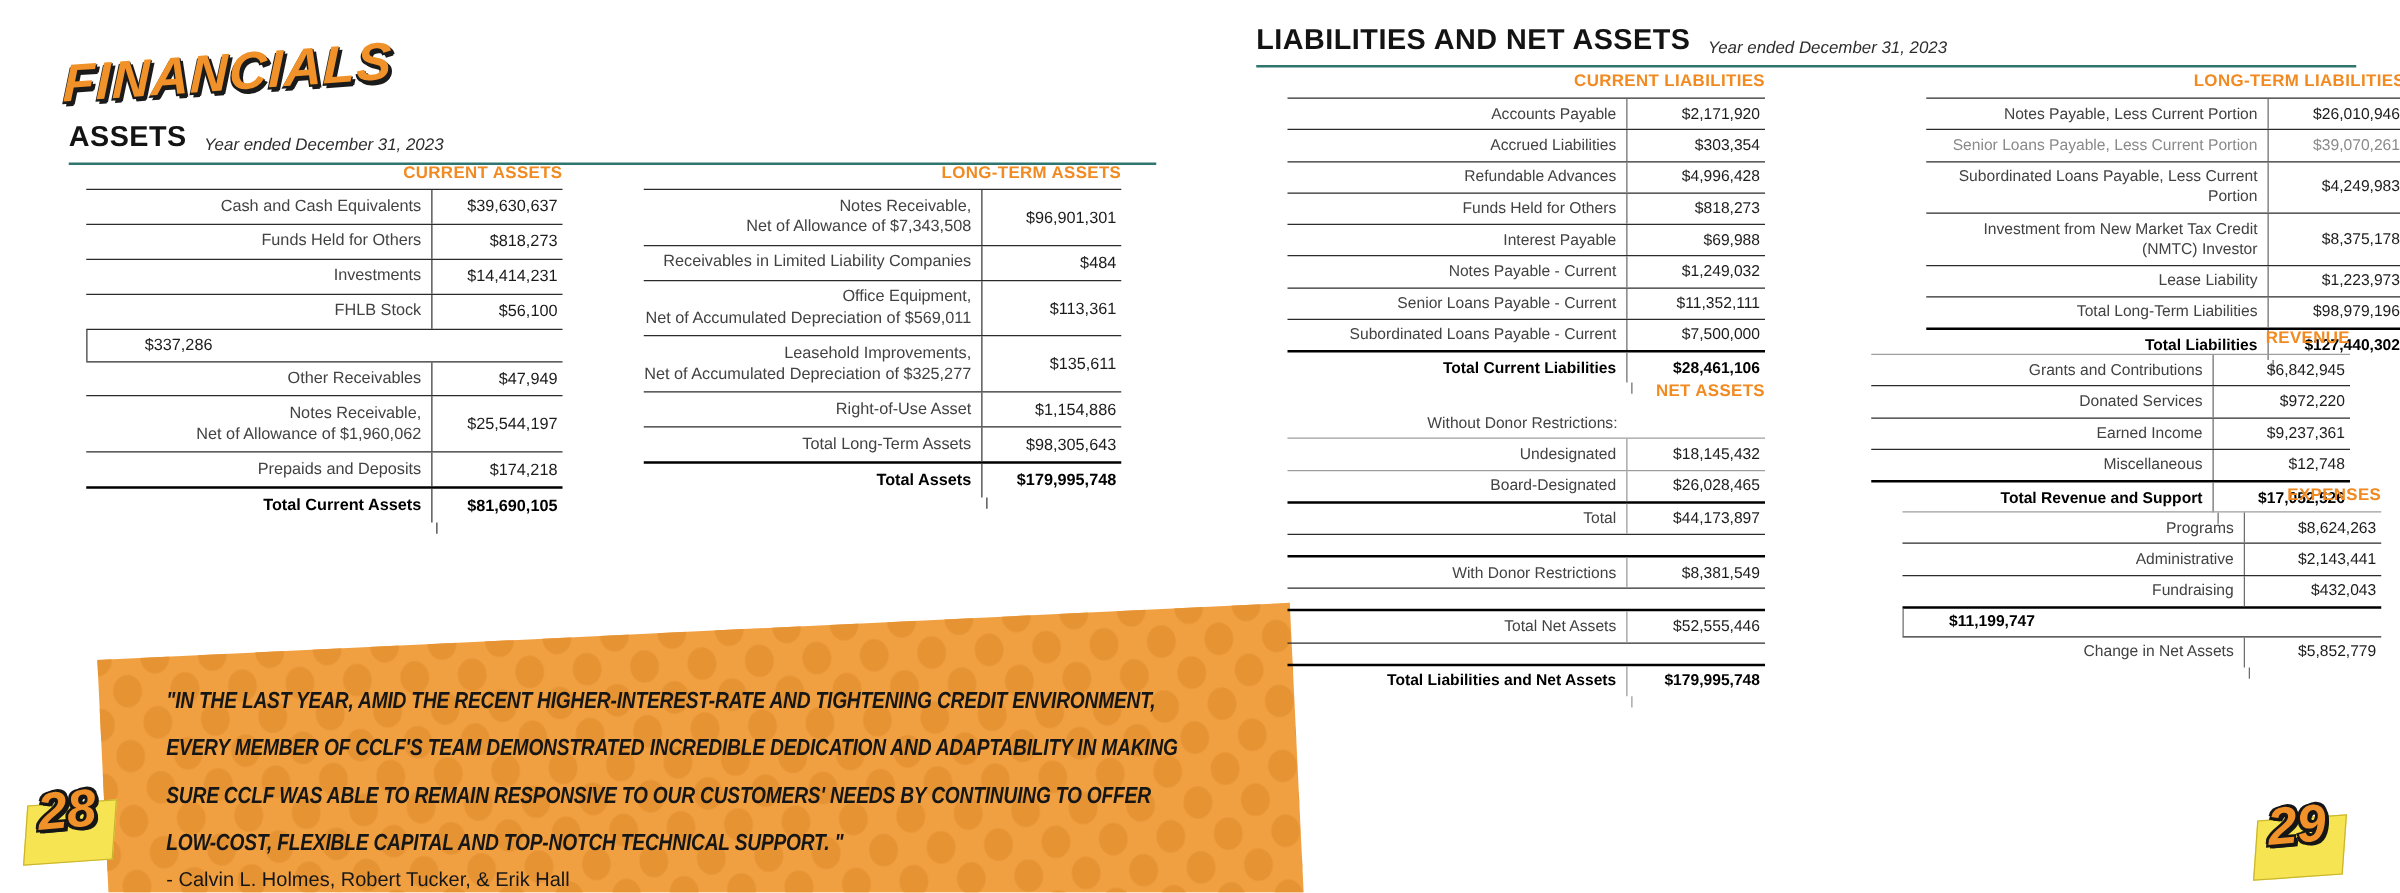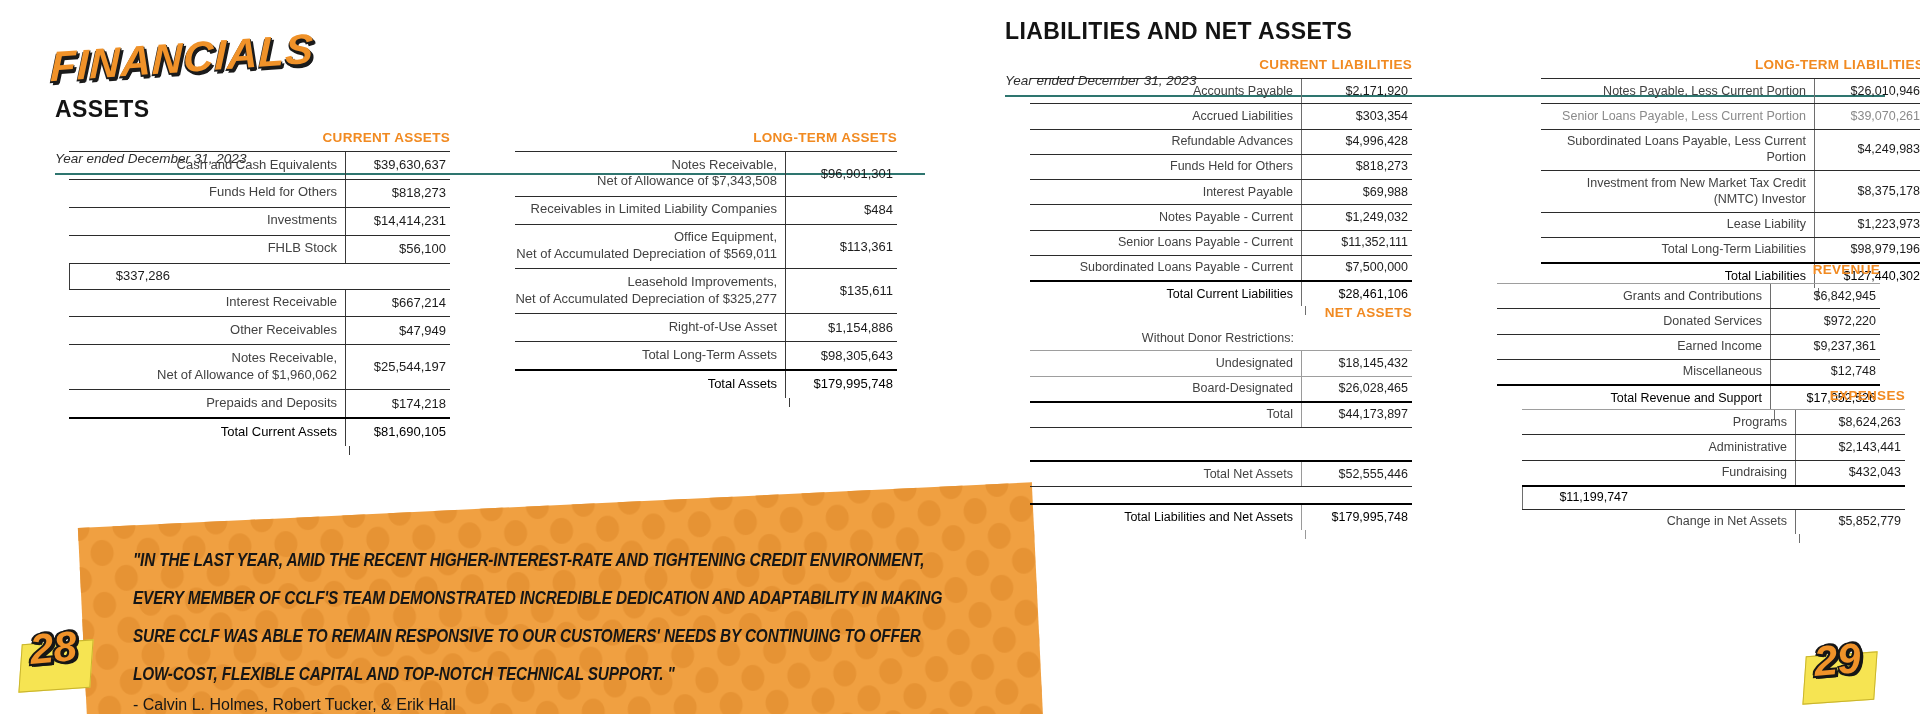--- a/index.html
+++ b/index.html
@@ -6,39 +6,39 @@
   #page{position:relative;width:1920px;height:714px;background:#ffffff;overflow:hidden;
         font-family:"Liberation Sans", sans-serif;color:#1c1c1c;}
 
   
   .fin-title{position:absolute;left:50px;top:34px;font-size:42px;font-weight:bold;font-style:italic;
              letter-spacing:1px;color:#f09229;transform:rotate(-4deg) skewX(-5deg);
              text-shadow:3px 3px 0 #1b1b1b,2px 4px 0 #1b1b1b,-1px 2px 0 #1b1b1b,1px 1px 0 #1b1b1b;}
 
   
   .heading-wrap{position:absolute;border-bottom:2.5px solid #2e756f;padding-bottom:7px;
-                display:flex;align-items:flex-start;gap:28px;flex-direction:column;}
+                display:flex;align-items:flex-end;gap:14px;}
   .heading-main{font-size:23px;font-weight:bold;letter-spacing:.4px;color:#131313;}
   .heading-period{font-size:13.5px;font-style:italic;color:#2e2e2e;}
 
   
   .block{position:absolute;text-align:right;}
   .sec{color:#f18a21;font-weight:bold;font-size:13.5px;letter-spacing:.3px;margin-bottom:6px;}
   .tbl{--vw:100px;--dv:1.5px solid #3a3a3a;}
   .row{display:flex;align-items:stretch;}
   .lab{flex:1;padding:4.5px 8px 5.5px 0;color:#424242;font-size:13px;line-height:1.3;}
   .val{width:var(--vw);border-left:var(--dv);display:flex;align-items:center;justify-content:flex-end;
        padding:4.5px 4px 5.5px 0;font-size:13px;color:#1c1c1c;}
   .noval{border-left:none;}
   .bt-t{border-top:1.5px solid #2b2b2b;}
   .bt-s{border-top:2.5px solid #000;}
   .bt-g{border-top:1.5px solid #9e9e9e;}
   .bt-n{border-top:none;}
   .bb{border-bottom:1.5px solid #2b2b2b;}
-  .bold .lab,.bold .val{font-weight:normal;color:#000;}
+  .bold .lab,.bold .val{font-weight:bold;color:#000;}
   .muted .lab,.muted .val{color:#8a8a8a;}
   .ind1{padding-left:22px;}
   .ind2{padding-left:46px;}
   .gap{width:100%;}
   .tbl::after{content:"";display:block;height:9px;margin-left:auto;width:var(--vw);border-left:var(--dv);}
   .tight .lab,.tight .val{font-size:12.5px;padding-top:3.5px;padding-bottom:4.5px;}
 
   
   .quote-box{position:absolute;left:85px;top:505px;width:955px;height:320px;
              transform:rotate(-2.75deg);background-color:#f0a041;
@@ -88,24 +88,20 @@
           <div class="val">$14,414,231</div>
         </div>
         <div class="row bt-t">
           <div class="lab">FHLB Stock</div>
           <div class="val">$56,100</div>
         </div>
         <div class="row bt-t">
           <div class="val">$337,286</div>
         </div>
         <div class="row bt-t">
-          <div class="lab">Interest Receivable</div>
-          <div class="val">$667,214</div>
-        </div>
-        <div class="row bt-t">
           <div class="lab">Other Receivables</div>
           <div class="val">$47,949</div>
         </div>
         <div class="row bt-t">
           <div class="lab">Notes Receivable,<div>Net of Allowance of $1,960,062</div></div>
           <div class="val">$25,544,197</div>
         </div>
         <div class="row bt-t">
           <div class="lab">Prepaids and Deposits</div>
           <div class="val">$174,218</div>
@@ -225,20 +221,24 @@
         </div>
         <div class="row bt-g">
           <div class="lab ind1">Board-Designated</div>
           <div class="val">$26,028,465</div>
         </div>
         <div class="row bt-s bb">
           <div class="lab ind2">Total</div>
           <div class="val">$44,173,897</div>
         </div>
         <div class="gap" style="height: 16px;"></div>
+        <div class="row bt-s bb">
+          <div class="lab">With Donor Restrictions</div>
+          <div class="val">$8,381,549</div>
+        </div>
         <div class="gap" style="height: 16px;"></div>
         <div class="row bt-s bb">
           <div class="lab ind1">Total Net Assets</div>
           <div class="val">$52,555,446</div>
         </div>
         <div class="gap" style="height: 16px;"></div>
         <div class="row bt-s bold">
           <div class="lab">Total Liabilities and Net Assets</div>
           <div class="val">$179,995,748</div>
         </div>

